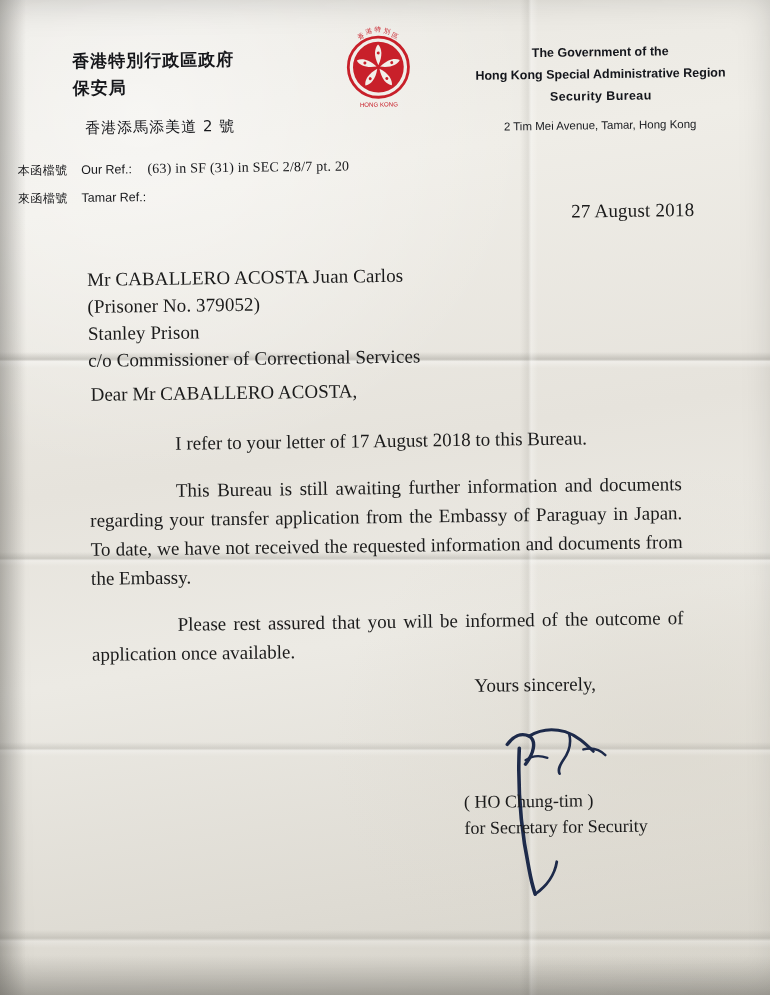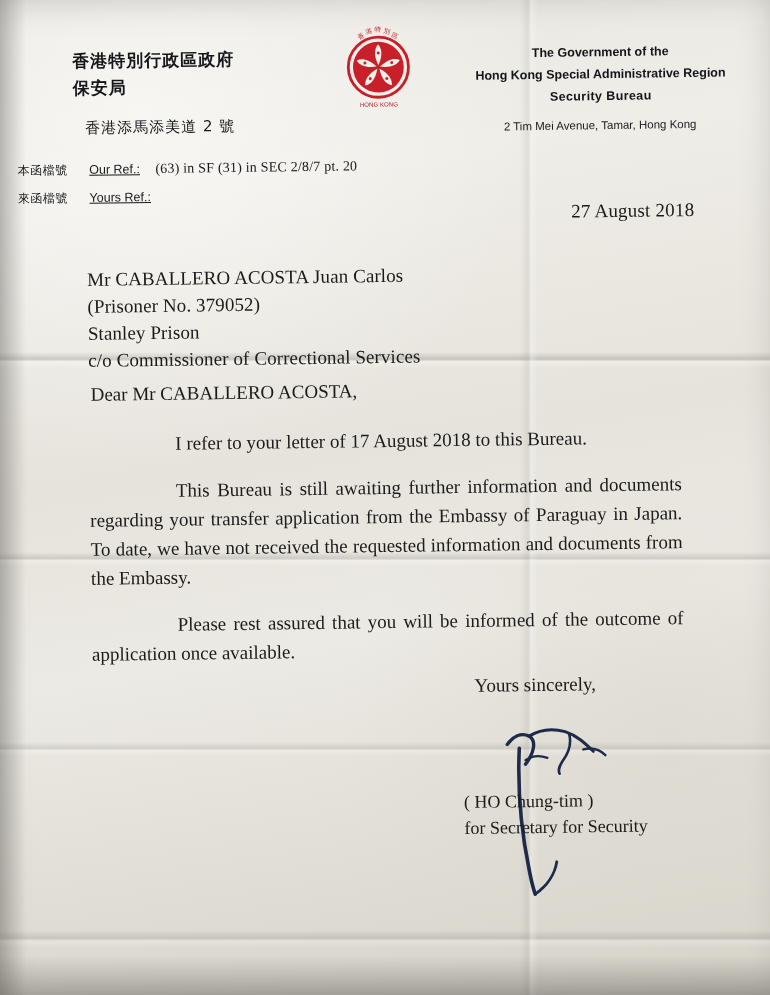--- a/index.html
+++ b/index.html
@@ -122,22 +122,21 @@
   .ref-row.r1 { top: 158px; }
   .ref-row.r2 { top: 186px; }
   .ref-cn {
     font-family: "DejaVu Sans", sans-serif;
     font-size: 12px;
     letter-spacing: 0.5px;
   }
   .ref-lbl {
     font-family: "Liberation Sans", sans-serif;
     font-size: 12.5px;
-    margin-left: 18px;
-    text-decoration: underline;
+    margin-left: 10px;
   }
   .ref-val {
     font-family: "Liberation Serif", serif;
     font-size: 14px;
     margin-left: 12px;
     letter-spacing: 0.2px;
   }
 
   .date {
     position: absolute;
@@ -260,21 +259,21 @@
     </div>
     <div class="hdr-en-addr">2 Tim Mei Avenue, Tamar, Hong Kong</div>
 
     <div class="ref-row r1">
       <span class="ref-cn">本函檔號</span>
       <span class="ref-lbl">Our Ref.:</span>
       <span class="ref-val">(63) in SF (31) in SEC 2/8/7 pt. 20</span>
     </div>
     <div class="ref-row r2">
       <span class="ref-cn">來函檔號</span>
-      <span class="ref-lbl">Yours Ref.:</span>
+      <span class="ref-lbl">Tamar Ref.:</span>
       <span class="ref-val"></span>
     </div>
 
     <div class="date">27 August 2018</div>
 
     <div class="addr">
       <div>Mr CABALLERO ACOSTA Juan Carlos</div>
       <div>(Prisoner No. 379052)</div>
       <div>Stanley Prison</div>
       <div>c/o Commissioner of Correctional Services</div>

